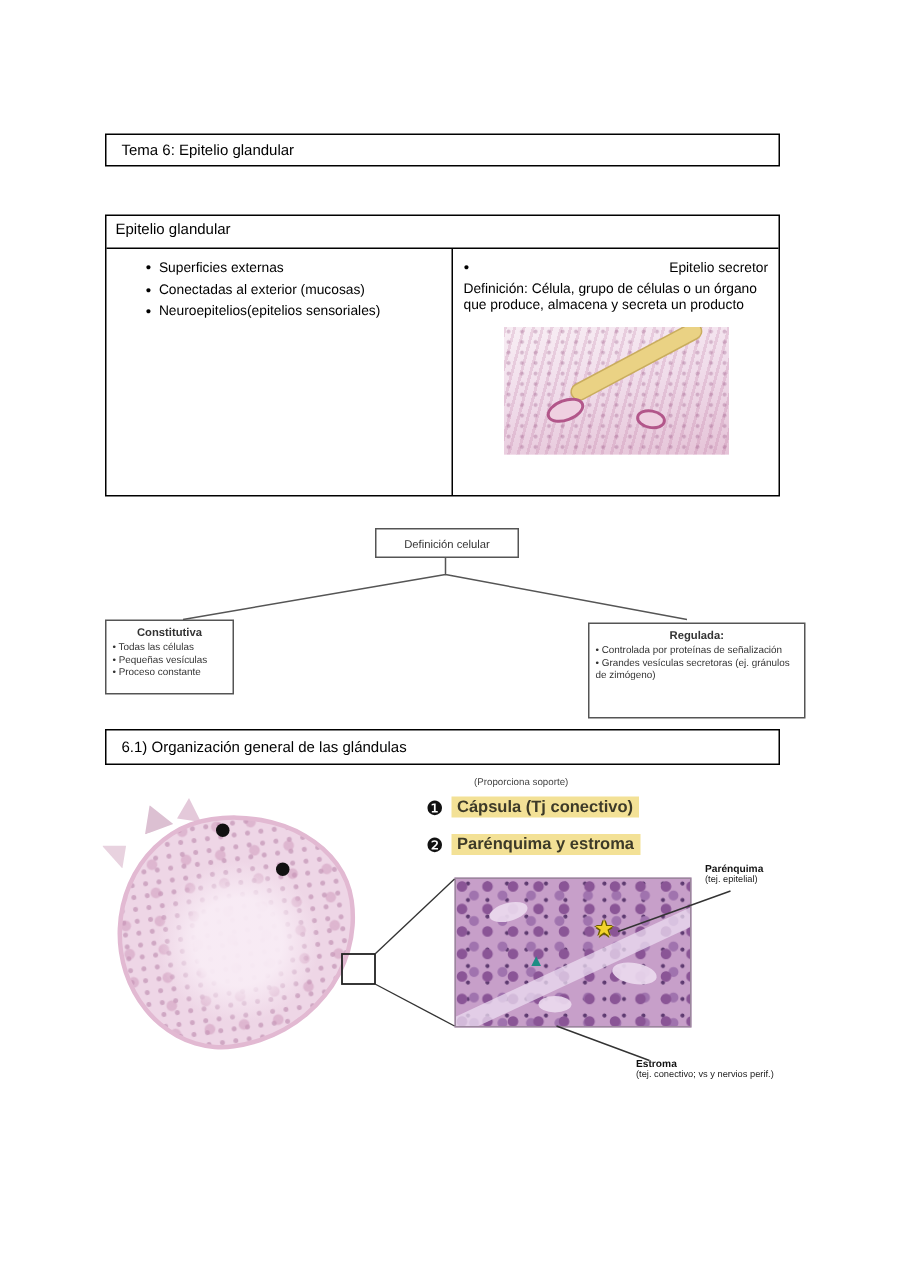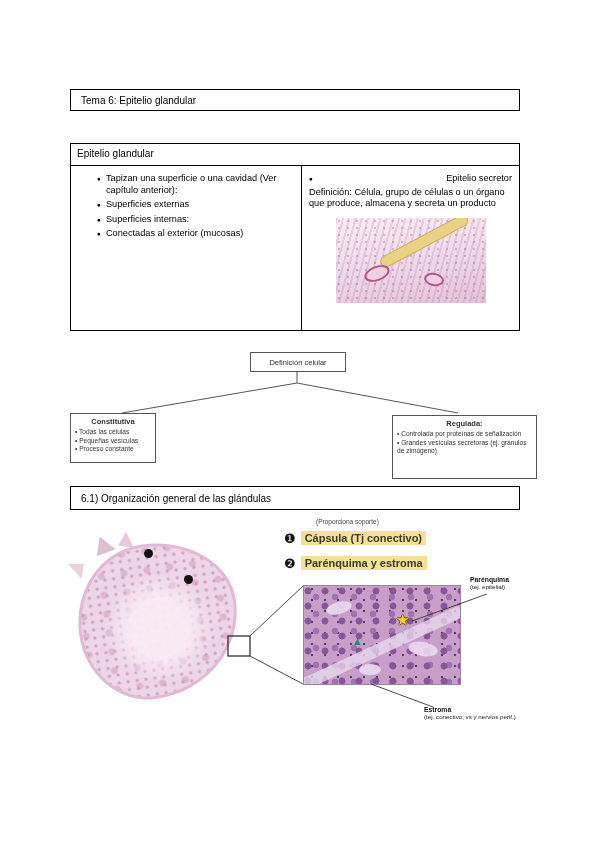--- a/index.html
+++ b/index.html
@@ -141,33 +141,29 @@
 
   <div class="cmp-table">
     <div class="cmp-head">
       <div class="cmp-th cmp-th-right">Epitelio glandular</div>
     </div>
     <div class="cmp-body">
       <div class="cmp-td-left">
         <ul class="blist">
           <li class="bitem">
               <span class="bullet">●</span>
-              <span>Tapizan una superficie o una cavidad (Ver capítulo anterior):</span>
-            </li>
-          <li class="bitem">
-              <span class="bullet">●</span>
               <span>Superficies externas</span>
             </li>
           <li class="bitem">
               <span class="bullet">●</span>
-              <span>Superficies internas:</span>
+              <span>Conectadas al exterior (mucosas)</span>
             </li>
           <li class="bitem">
               <span class="bullet">●</span>
-              <span>Conectadas al exterior (mucosas)</span>
+              <span>Neuroepitelios(epitelios sensoriales)</span>
             </li>
         </ul>
       </div>
       <div class="cmp-td-right">
         <div class="sec-bullet-line">
           <span class="bullet">●</span>
           <span>Epitelio secretor</span>
         </div>
         <p class="definition">Definición: Célula, grupo de células o un órgano que produce, almacena y secreta un producto</p>
         <div class="histo1">

